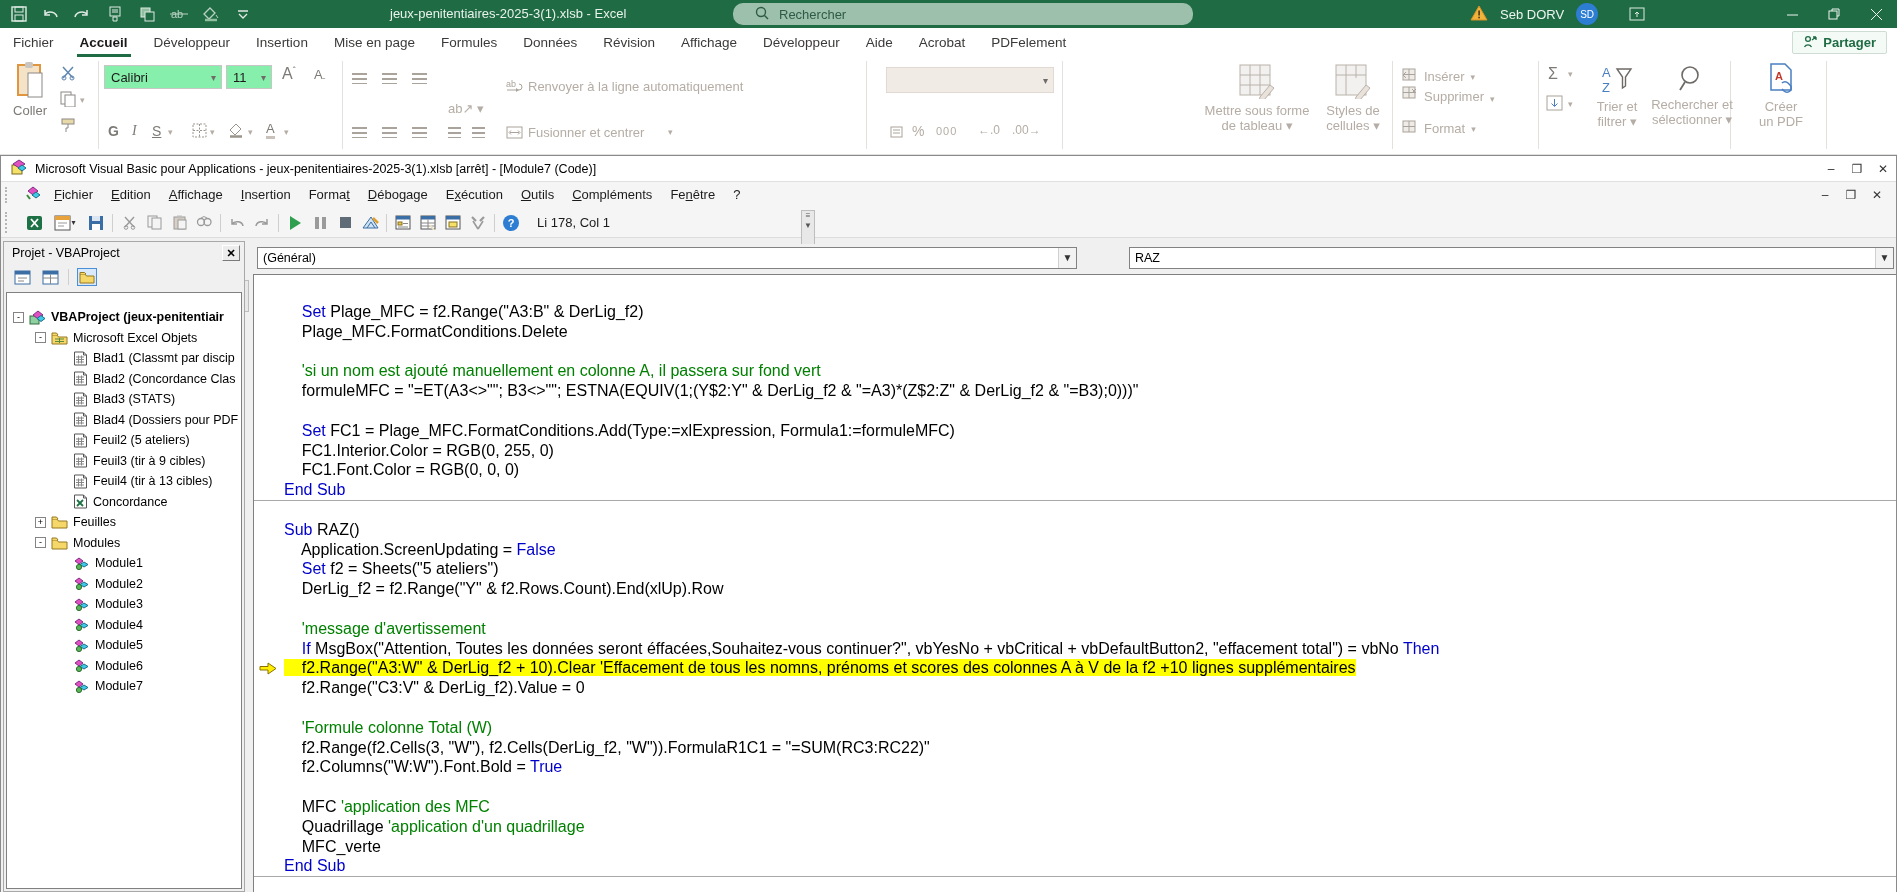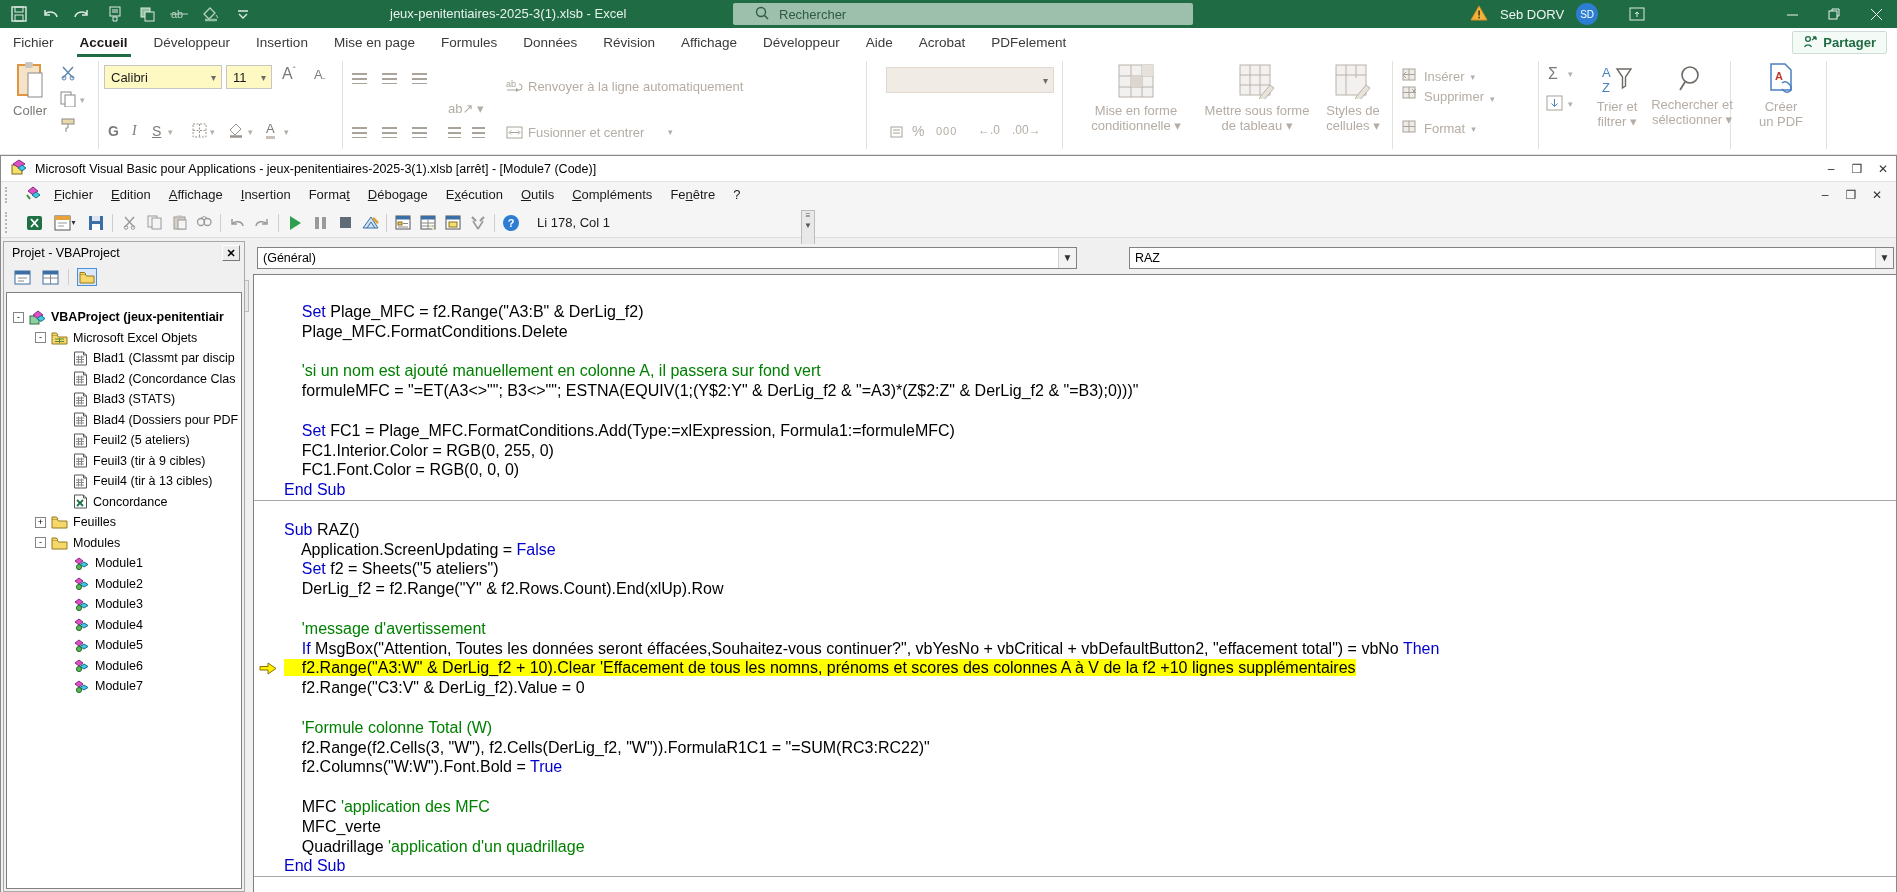--- a/index.html
+++ b/index.html
@@ -4,40 +4,40 @@
 <style>
   * { margin:0; padding:0; box-sizing:border-box; font-family:"Liberation Sans",sans-serif; }
   body { background:#888; }
   #screen { position:relative; width:1897px; height:892px; background:#fff; overflow:hidden; }
   .abs { position:absolute; }
 
   
   .xl-titlebar { position:absolute; left:0; top:0; width:1897px; height:28px; background:#1f6b44; display:flex; align-items:center; }
   .qat { display:flex; align-items:center; gap:14px; padding-left:10px; }
   .xl-doc-title { position:absolute; left:390px; top:0; height:28px; line-height:28px; color:#e9f2ec; font-size:13px; }
-  .xl-search { position:absolute; left:733px; top:3px; width:460px; height:22px; background:#9dc0ac; border-radius:2px; display:flex; align-items:center; padding-left:22px; gap:10px; }
+  .xl-search { position:absolute; left:733px; top:3px; width:460px; height:22px; background:#9dc0ac; border-radius:10px; display:flex; align-items:center; padding-left:22px; gap:10px; }
   .xl-search span { color:#2f5a45; font-size:13px; }
   .xl-user { position:absolute; left:1470px; top:0; height:28px; display:flex; align-items:center; gap:12px; color:#eef5f0; font-size:13px; }
   .avatar { width:22px; height:22px; border-radius:50%; background:#2d7dd2; color:#fff; font-size:10px; display:flex; align-items:center; justify-content:center; }
   .win-btns { position:absolute; right:0; top:0; height:28px; display:flex; }
   .win-btn { width:42px; height:28px; display:flex; align-items:center; justify-content:center; color:#eef5f0; font-size:13px; }
 
   
   .tabrow { position:absolute; left:0; top:28px; width:1897px; height:29px; background:#fff; display:flex; align-items:center; }
   .rtab { padding:0 13px; font-size:13.5px; color:#3b3a39; height:29px; line-height:29px; position:relative; white-space:nowrap; }
   .rtab.active { font-weight:bold; color:#1b1a19; }
   .rtab.active::after { content:""; position:absolute; left:10px; right:10px; bottom:0; height:3px; background:#1f6b44; }
   .share-btn { position:absolute; right:10px; top:3px; height:23px; border:1px solid #cfdcd3; background:#f4faf6; border-radius:2px; display:flex; align-items:center; gap:6px; padding:0 10px; color:#1f6b44; font-weight:bold; font-size:13px; }
 
   
   .ribbon { position:absolute; left:0; top:57px; width:1897px; height:98px; background:#fff; overflow:hidden; border-bottom:1px solid #e3e1de; }
   .gsep { position:absolute; top:4px; height:88px; width:1px; background:#e4e1dd; }
   .dis { color:#b5ada5; }
   .dk { color:#7d7a76; }
-  .combo { position:absolute; border:1px solid #c8c6c4; background:#fef9c3; font-size:13px; color:#1b1a19; display:flex; align-items:center; padding-left:6px; }
+  .combo { position:absolute; border:1px solid #c8c6c4; background:#86efac; font-size:13px; color:#1b1a19; display:flex; align-items:center; padding-left:6px; }
   .combo .car { margin-left:auto; padding:0 5px; color:#6f6c68; font-size:10px; }
   .combo.disab { background:#f1ebe6; border-color:#e2d9d2; color:#b5ada5; }
   .lbl { font-size:13px; white-space:nowrap; }
   .lines3 { display:inline-block; width:15px; height:11px; background:repeating-linear-gradient(to bottom,#aaa39b 0 2px,transparent 2px 5px); }
 
   
   .vba { position:absolute; left:0; top:155px; width:1897px; height:737px; background:#f0f0f0; border:1px solid #8a8a8a; border-bottom:none; }
   .vba-title { position:absolute; left:0; top:0; width:100%; height:26px; background:#fff; border-bottom:1px solid #e0e0e0; display:flex; align-items:center; gap:8px; padding-left:9px; font-size:12.5px; color:#000; }
   .vba-ctl { width:26px; text-align:center; color:#333; font-size:12px; }
   .vba-menubar { position:absolute; left:0; top:26px; width:100%; height:26px; background:#f5f5f5; display:flex; align-items:center; padding-left:24px; }
@@ -289,30 +289,20 @@
       </div>
     <span class="abs" style="left:890px; top:68px;"><svg width="16" height="14">
           <rect x="1" y="2" width="11" height="10" fill="none" stroke="#aaa39b"></rect>
           <path d="M3 5 h7 M3 8 h7" stroke="#aaa39b"></path>
         </svg></span>
     <span class="abs dis" style="left:912px; top:66px; font-size:14px;">%</span>
     <span class="abs dis" style="left:936px; top:68px; font-size:11px; letter-spacing:1px;">000</span>
     <span class="abs dis" style="left:978px; top:66px; font-size:12px;">←.0</span>
     <span class="abs dis" style="left:1012px; top:66px; font-size:12px;">.00→</span>
 
-    <div class="abs" style="left:1076px; top:6px; width:120px; text-align:center;">
-      <span><svg width="38" height="36">
-            <rect x="2" y="2" width="34" height="32" fill="#f3f1ef" stroke="#b9b2aa"></rect>
-            <path d="M2 13 h34 M2 24 h34 M14 2 v32 M25 2 v32" stroke="#b9b2aa"></path>
-            <rect x="14" y="13" width="11" height="11" fill="#dcd6cf"></rect>
-            <rect x="25" y="2" width="11" height="11" fill="#e6e1da"></rect>
-          </svg></span>
-      <div class="lbl dis">Mise en forme</div>
-      <div class="lbl dis"><span>conditionnelle</span> ▾</div>
-    </div>
     <div class="abs" style="left:1196px; top:6px; width:122px; text-align:center;">
       <span><svg width="38" height="36">
             <rect x="2" y="2" width="30" height="30" fill="#f3f1ef" stroke="#b9b2aa"></rect>
             <path d="M2 12 h30 M2 22 h30 M12 2 v30 M22 2 v30" stroke="#b9b2aa"></path>
             <path d="M22 34 l10-12 4 3 -10 12 -5 1 z" fill="#e8e2da" stroke="#b9b2aa"></path>
           </svg></span>
       <div class="lbl dis">Mettre sous forme</div>
       <div class="lbl dis"><span>de tableau</span> ▾</div>
     </div>
     <div class="abs" style="left:1318px; top:6px; width:70px; text-align:center;">
@@ -818,22 +808,22 @@
             <div class="code-line"><span><span class="sg-t">    </span><span class="sg-c">'message d'avertissement</span></span></div>
             <div class="code-line"><span><span class="sg-t">    </span><span class="sg-k">If</span><span class="sg-t"> MsgBox("Attention, Toutes les données seront éffacées,Souhaitez-vous continuer?", vbYesNo + vbCritical + vbDefaultButton2, "effacement total") = vbNo </span><span class="sg-k">Then</span></span></div>
             <div class="code-line"><span class="hl"><span class="sg-t">    f2.Range("A3:W" &amp; DerLig_f2 + 10).Clear 'Effacement de tous les nomns, prénoms et scores des colonnes A à V de la f2 +10 lignes supplémentaires</span></span></div>
             <div class="code-line"><span><span class="sg-t">    f2.Range("C3:V" &amp; DerLig_f2).Value = 0</span></span></div>
             <div class="code-line"><span></span></div>
             <div class="code-line"><span><span class="sg-t">    </span><span class="sg-c">'Formule colonne Total (W)</span></span></div>
             <div class="code-line"><span><span class="sg-t">    f2.Range(f2.Cells(3, "W"), f2.Cells(DerLig_f2, "W")).FormulaR1C1 = "=SUM(RC3:RC22)"</span></span></div>
             <div class="code-line"><span><span class="sg-t">    f2.Columns("W:W").Font.Bold = </span><span class="sg-k">True</span></span></div>
             <div class="code-line"><span></span></div>
             <div class="code-line"><span><span class="sg-t">    MFC </span><span class="sg-c">'application des MFC</span></span></div>
+            <div class="code-line"><span><span class="sg-t">    Quadrillage </span><span class="sg-c">'application d'un quadrillage</span></span></div>
             <div class="code-line"><span><span class="sg-t">    MFC_verte</span></span></div>
-            <div class="code-line"><span><span class="sg-t">    Quadrillage </span><span class="sg-c">'application d'un quadrillage</span></span></div>
             <div class="code-line"><span><span class="sg-k">End Sub</span></span></div>
             <div class="code-line sep"><span></span></div>
           </div>
         <span class="exec-arrow" style="top: 386.4px;"><svg width="18" height="13">
               <path d="M1 4.5 h8 V1 l8 5.5 -8 5.5 V8 H1 z" fill="#ffee00" stroke="#8a7000"></path>
             </svg></span>
       </div>
     </div>
   </div>
 </div>

